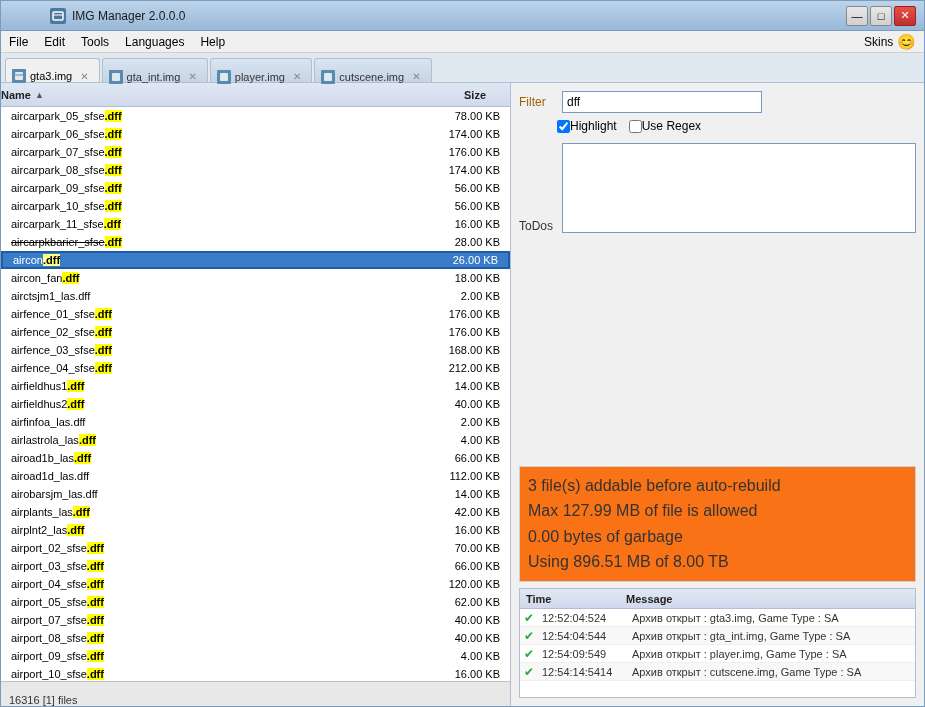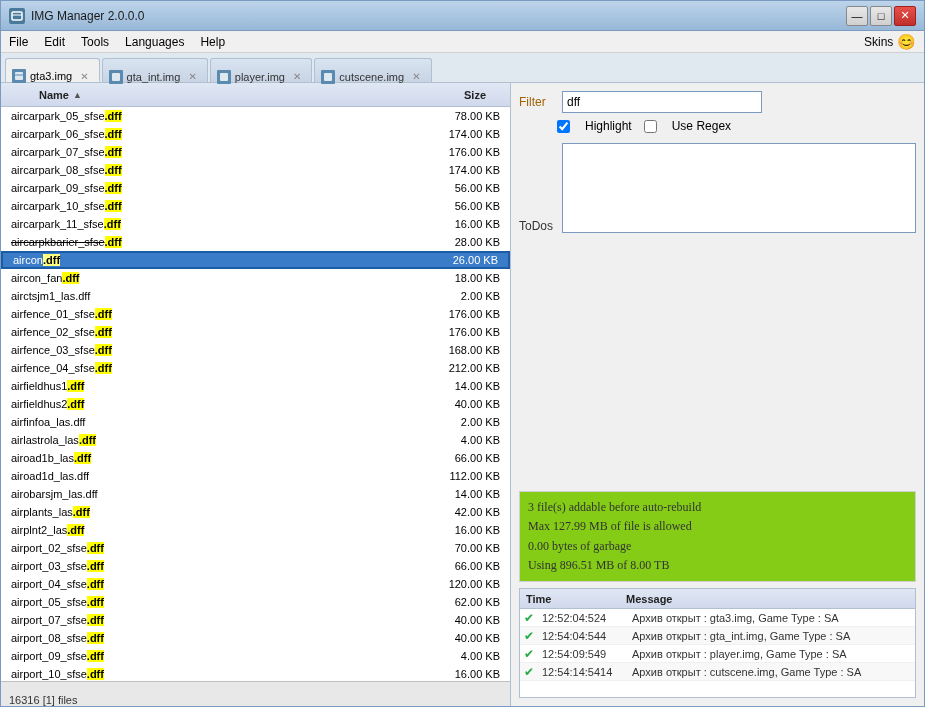--- a/index.html
+++ b/index.html
@@ -25,20 +25,21 @@
       display: flex;
       align-items: center;
       justify-content: space-between;
       padding: 0 8px;
       border-bottom: 1px solid #7a9abf;
     }
     .title-bar-left {
       display: flex;
       align-items: center;
       gap: 6px;
+      margin-left: 41px;
     }
     .title-icon {
       width: 16px;
       height: 16px;
       background: #4a7a9b;
       border-radius: 2px;
       display: flex;
       align-items: center;
       justify-content: center;
       font-size: 9px;
@@ -136,28 +137,26 @@
     .list-header {
       display: flex;
       background: linear-gradient(to bottom, #e0e8f4, #d0d8ec);
       border-bottom: 1px solid #b0c0d0;
       padding: 4px 0;
       height: 24px;
       align-items: center;
     }
     .header-name {
       flex: 1;
-      padding-left: 8px;
       font-weight: bold;
       font-size: 11px;
       color: #222;
       display: flex;
       align-items: center;
       gap: 4px;
-      margin-left: 30px;
     }
     .header-size {
       width: 80px;
       text-align: right;
       padding-right: 8px;
       font-weight: bold;
       font-size: 11px;
       color: #222;
     }
     .sort-arrow {
@@ -254,21 +253,21 @@
     }
     .filter-options {
       display: flex;
       align-items: center;
       gap: 12px;
       margin-left: 38px;
     }
     .checkbox-item {
       display: flex;
       align-items: center;
-      gap: 15px;
+      gap: 0;
       font-size: 12px;
       cursor: pointer;
     }
     .checkbox-item input[type="checkbox"] {
       cursor: pointer;
     }
     .todos-section {
       display: flex;
       gap: 8px;
       align-items: flex-end;
@@ -285,26 +284,26 @@
       height: 90px;
       border: 1px solid #7a9abf;
       background: #fff;
       font-size: 11px;
       resize: none;
       outline: none;
       padding: 2px;
     }
     .info-section {
       margin-top: auto;
-      background: #84cc16;
+      background: #f97316;
       padding: 6px 8px;
       border: 1px solid #d0d0d0;
-      font-size: 12px;
+      font-size: 16px;
       color: #333;
-      font-family: Liberation Serif, serif;
+      font-family: Liberation Sans, sans-serif;
       line-height: 1.6;
     }
     .log-section {
       border: 1px solid #b0c0d0;
       background: #fff;
       overflow-y: auto;
       height: 110px;
     }
     .log-header {
       display: flex;

